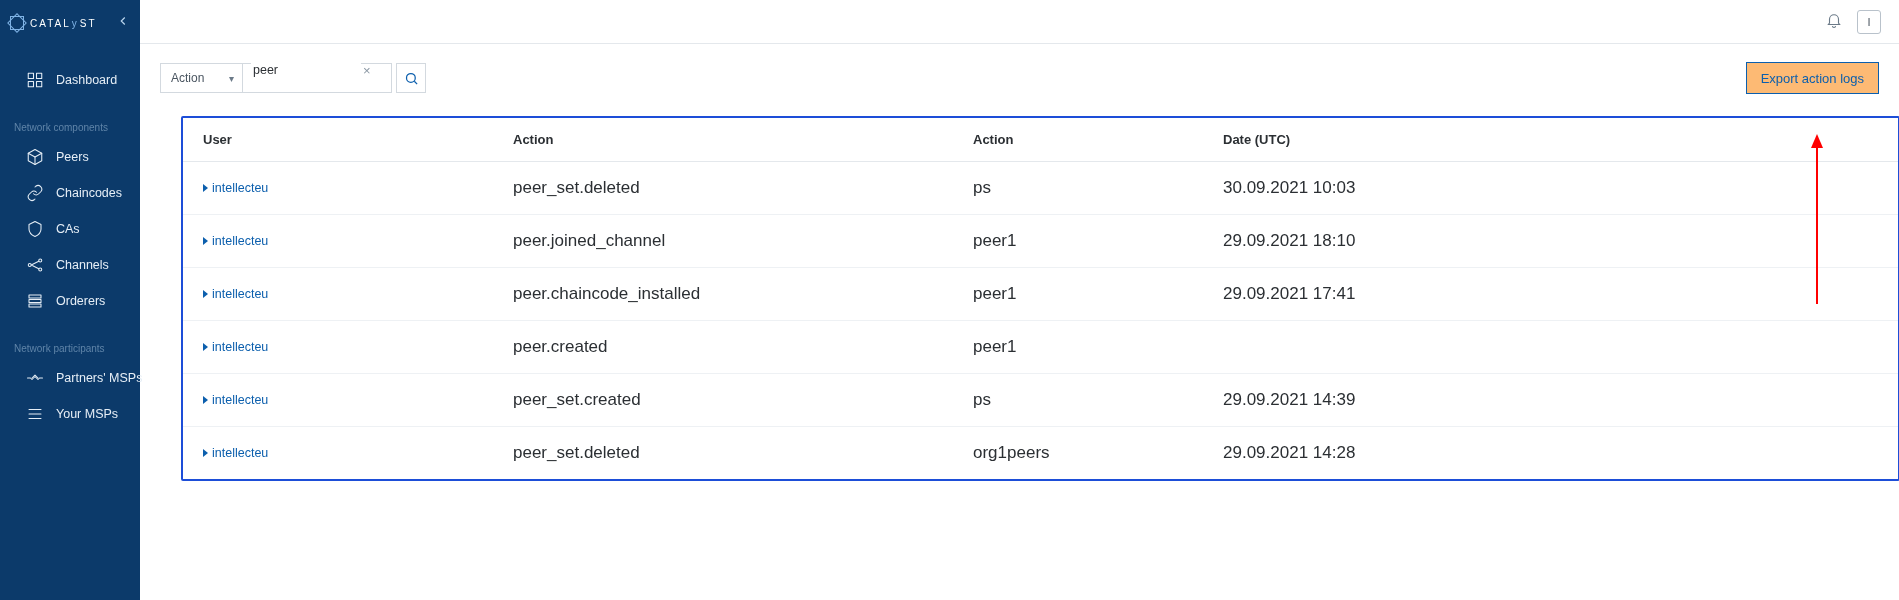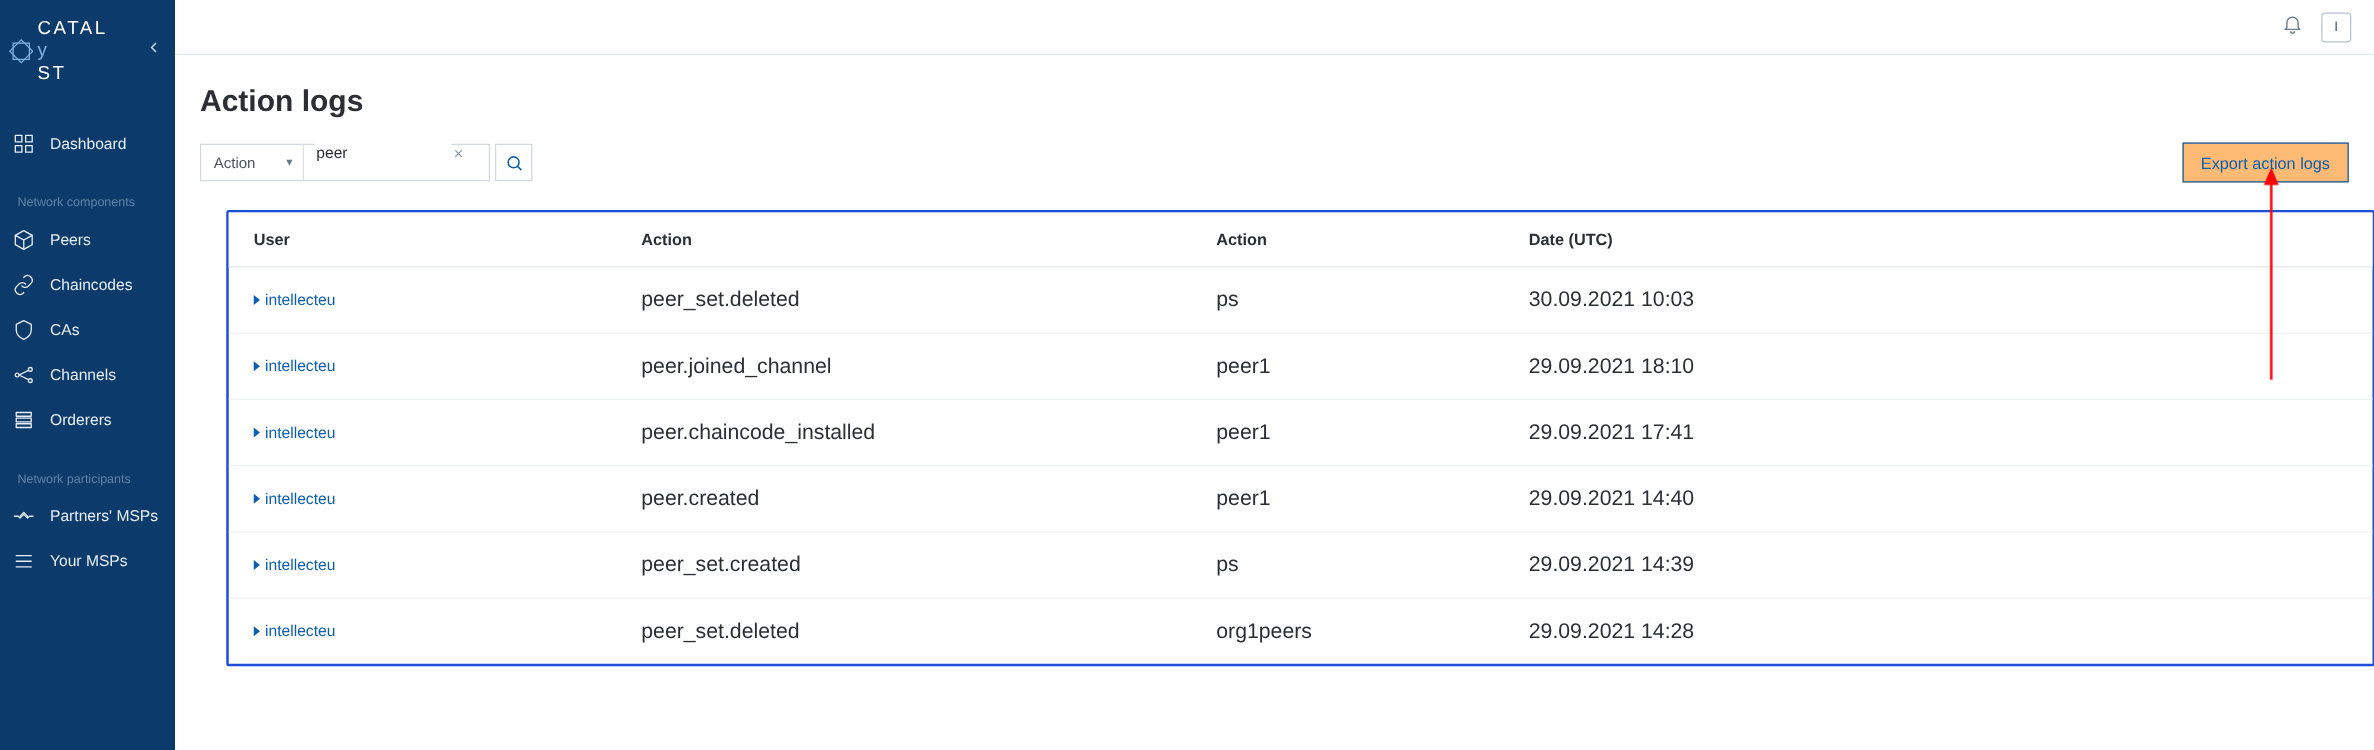--- a/index.html
+++ b/index.html
@@ -16,29 +16,28 @@
     flex-direction: column;
     font-size: 13px;
   }
   .sidebar .logo-row {
     display: flex;
     align-items: center;
     padding: 14px 10px 30px 10px;
     gap: 6px;
   }
   .logo-text {
-    font-size: 15px;
+    font-size: 10px;
     letter-spacing: 2px;
     font-weight: 400;
     color: #fff;
     white-space: nowrap;
     display: inline-flex;
-    align-items: flex-start;
+    align-items: flex-end;
     gap: 1px;
-    flex-direction: column;
   }
   .logo-text .y { color: #7fb3e6; }
   .logo-glyph {
     width: 14px; height: 14px;
     display: inline-block;
     position: relative;
   }
   .logo-glyph::before, .logo-glyph::after {
     content: ""; position: absolute; inset: 0;
     border: 1px solid #7fb3e6;
@@ -56,21 +55,21 @@
     font-size: 10px;
     color: #5f84a8;
     padding: 6px 14px;
     margin-top: 18px;
   }
 
   .nav-item {
     display: flex;
     align-items: center;
     gap: 12px;
-    padding: 9px 10px;
+    padding: 9px 26px;
     color: #e6eef6;
     cursor: pointer;
   }
   .nav-icon { width: 18px; height: 18px; flex: 0 0 18px; display: inline-flex; align-items: center; justify-content: center; }
   .nav-icon svg { width: 18px; height: 18px; stroke: #e6eef6; fill: none; stroke-width: 1.4; }
   .nav-label { font-size: 12.5px; white-space: nowrap; }
 
   
   .main {
     flex: 1;
@@ -330,21 +329,20 @@
         <path d="M18 16v-5a6 6 0 10-12 0v5l-1.5 2h15L18 16z"></path>
           <path d="M10 20a2 2 0 004 0"></path>
       </svg>
     </span>
     <div class="avatar-box">
       <span>I</span>
     </div>
   </div>
 
   <div class="content">
-    <h1 class="page-title">Action logs</h1>
 
     <div class="toolbar">
       <div class="filter-select">
         <span>Action</span>
         <span class="chev">▾</span>
       </div>
       <div class="search-input-wrap">
         <input type="text" value="peer" style="">
         <span class="clear-btn">×</span>
       </div>
@@ -393,21 +391,20 @@
             <div class="cell">peer1</div>
             <div class="cell">29.09.2021 17:41</div>
           </div>
           <div class="log-row">
             <div class="user-cell">
               <span class="caret"></span>
               <span>intellecteu</span>
             </div>
             <div class="cell">peer.created</div>
             <div class="cell">peer1</div>
-            <div class="cell">29.09.2021 14:40</div>
           </div>
           <div class="log-row">
             <div class="user-cell">
               <span class="caret"></span>
               <span>intellecteu</span>
             </div>
             <div class="cell">peer_set.created</div>
             <div class="cell">ps</div>
             <div class="cell">29.09.2021 14:39</div>
           </div>

